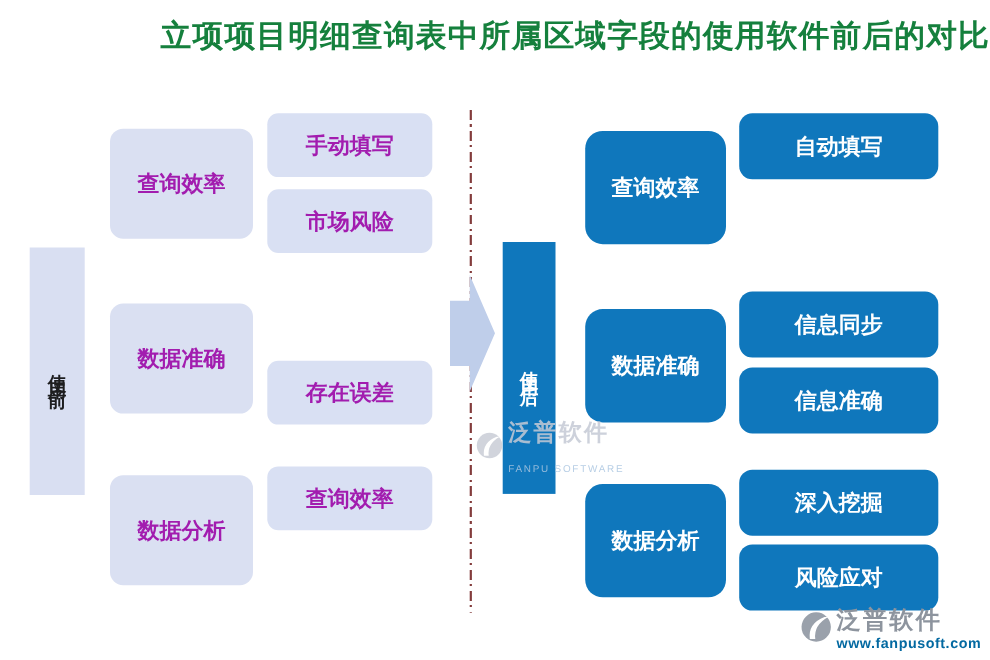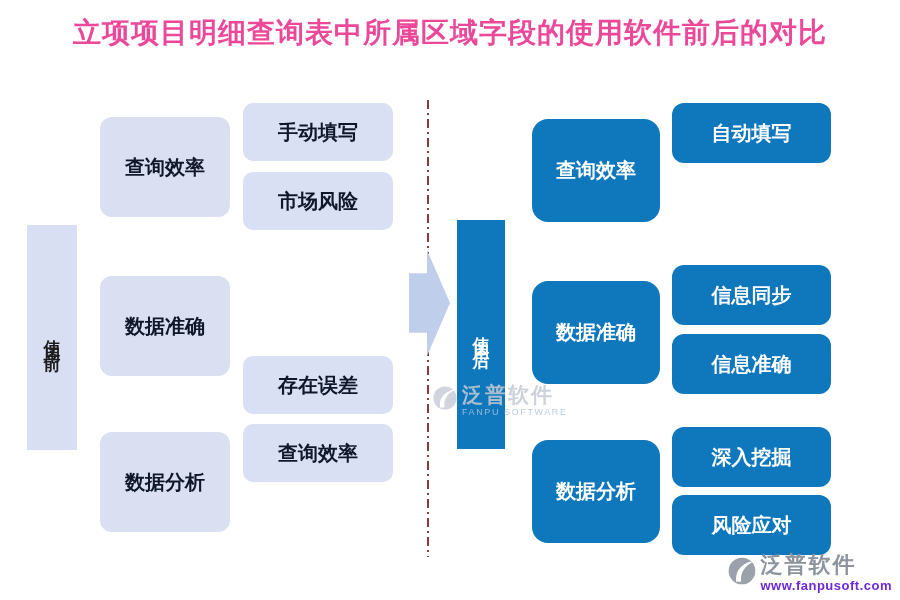--- a/index.html
+++ b/index.html
@@ -2,87 +2,87 @@
 <html><head>
 <meta charset="utf-8">
 <style>
   html,body{margin:0;padding:0;background:#fff;}
   .stage{
     position:relative;width:900px;height:600px;background:#fff;overflow:hidden;
     font-family:"Liberation Sans",sans-serif;
   }
   .title{
     position:absolute;top:14px;left:0;width:100%;
-    text-align:center;font-size:28px;font-weight:bold;color:#ec4899;
+    text-align:right;font-size:28px;font-weight:bold;color:#15803d;
     letter-spacing:1px;white-space:nowrap;font-family:Liberation Mono, monospace;
   }
   
   .vbar{
     position:absolute;display:flex;align-items:center;justify-content:center;
   }
   .vbar .vlabel{
     writing-mode:vertical-rl;text-orientation:upright;
     font-size:17px;letter-spacing:7px;font-weight:600;
   }
   .bar-before{left:27px;top:225px;width:50px;height:225px;background:#D9DFF2;color:#1d1d1f;}
   .bar-after{left:457px;top:220px;width:48px;height:229px;background:#0F77BC;color:#fff;}
   
   .box{
     position:absolute;display:flex;align-items:center;justify-content:center;
-    text-align:center;font-weight:600;font-size:20px;color:#0f172a;
+    text-align:center;font-weight:600;font-size:20px;color:#a21caf;
   }
   .cat-l{width:130px;height:100px;left:100px;background:#DAE0F2;border-radius:12px;}
   .sub-l{width:150px;height:58px;left:243px;background:#D9E0F3;border-radius:10px;}
   .cat-r{width:128px;height:103px;left:532px;background:#0F77BC;border-radius:16px;color:#fff;}
-  .sub-r{width:159px;height:60px;left:672px;background:#0F77BC;border-radius:12px;color:#fff;}
+  .sub-r{width:181px;height:60px;left:672px;background:#0F77BC;border-radius:12px;color:#fff;}
   
   .divider{
     position:absolute;left:427px;top:100px;width:2px;height:457px;
     background-image:repeating-linear-gradient(to bottom,
       #833C3C 0px,#833C3C 9px,transparent 9px,transparent 13px,
       #833C3C 13px,#833C3C 15px,transparent 15px,transparent 19px);
   }
   
   .arrow{
     position:absolute;left:409px;top:250px;width:41px;height:106px;background:#BFCEEA;
     clip-path:polygon(0% 22%,44% 22%,44% 0%,100% 50%,44% 100%,44% 78%,0% 78%);
   }
   
   .watermark{
     position:absolute;left:432px;top:383px;display:flex;align-items:center;gap:4px;
     opacity:.85;z-index:5;pointer-events:none;
   }
   .watermark .wm-text{display:flex;flex-direction:column;line-height:1;}
   .watermark .wm-brand{font-size:21px;font-weight:bold;color:#C5CAD5;letter-spacing:2px;white-space:nowrap;}
-  .watermark .wm-tagline{font-size:9px;color:#ABC6E1;letter-spacing:1.6px;margin-top:3px;white-space:nowrap;text-align:center;}
+  .watermark .wm-tagline{font-size:9px;color:#ABC6E1;letter-spacing:1.6px;margin-top:18px;white-space:nowrap;text-align:center;}
   
   .footer-logo{
     position:absolute;right:8px;bottom:8px;display:flex;align-items:flex-start;gap:3px;z-index:6;
   }
   .footer-logo .f-text{display:flex;flex-direction:column;line-height:1;}
   .footer-logo .f-brand{font-size:22px;font-weight:bold;color:#8D949E;letter-spacing:2px;white-space:nowrap;}
-  .footer-logo .f-url{font-size:13px;font-weight:bold;color:#6d28d9;letter-spacing:.5px;margin-top:3px;white-space:nowrap;}
+  .footer-logo .f-url{font-size:13px;font-weight:bold;color:#0369a1;letter-spacing:.5px;margin-top:3px;white-space:nowrap;}
 </style>
 </head>
 <body>
 
 <div class="stage">
 
   <div class="title">立项项目明细查询表中所属区域字段的使用软件前后的对比</div>
 
   <div class="vbar bar-before">
     <span class="vlabel">使用前</span>
   </div>
 
   <div class="box cat-l" style="top:117px">查询效率</div>
   <div class="box sub-l" style="top:103px">手动填写</div>
   <div class="box sub-l" style="top:172px">市场风险</div>
 
   <div class="box cat-l" style="top:276px">数据准确</div>
-  <div class="box sub-l" style="top:356px">存在误差</div>
+  <div class="box sub-l" style="top:328px">存在误差</div>
 
   <div class="box cat-l" style="top:432px">数据分析</div>
   <div class="box sub-l" style="top:424px">查询效率</div>
 
   <div class="divider"></div>
   <div class="arrow"></div>
 
   <div class="vbar bar-after">
     <span class="vlabel">使用后</span>
   </div>

